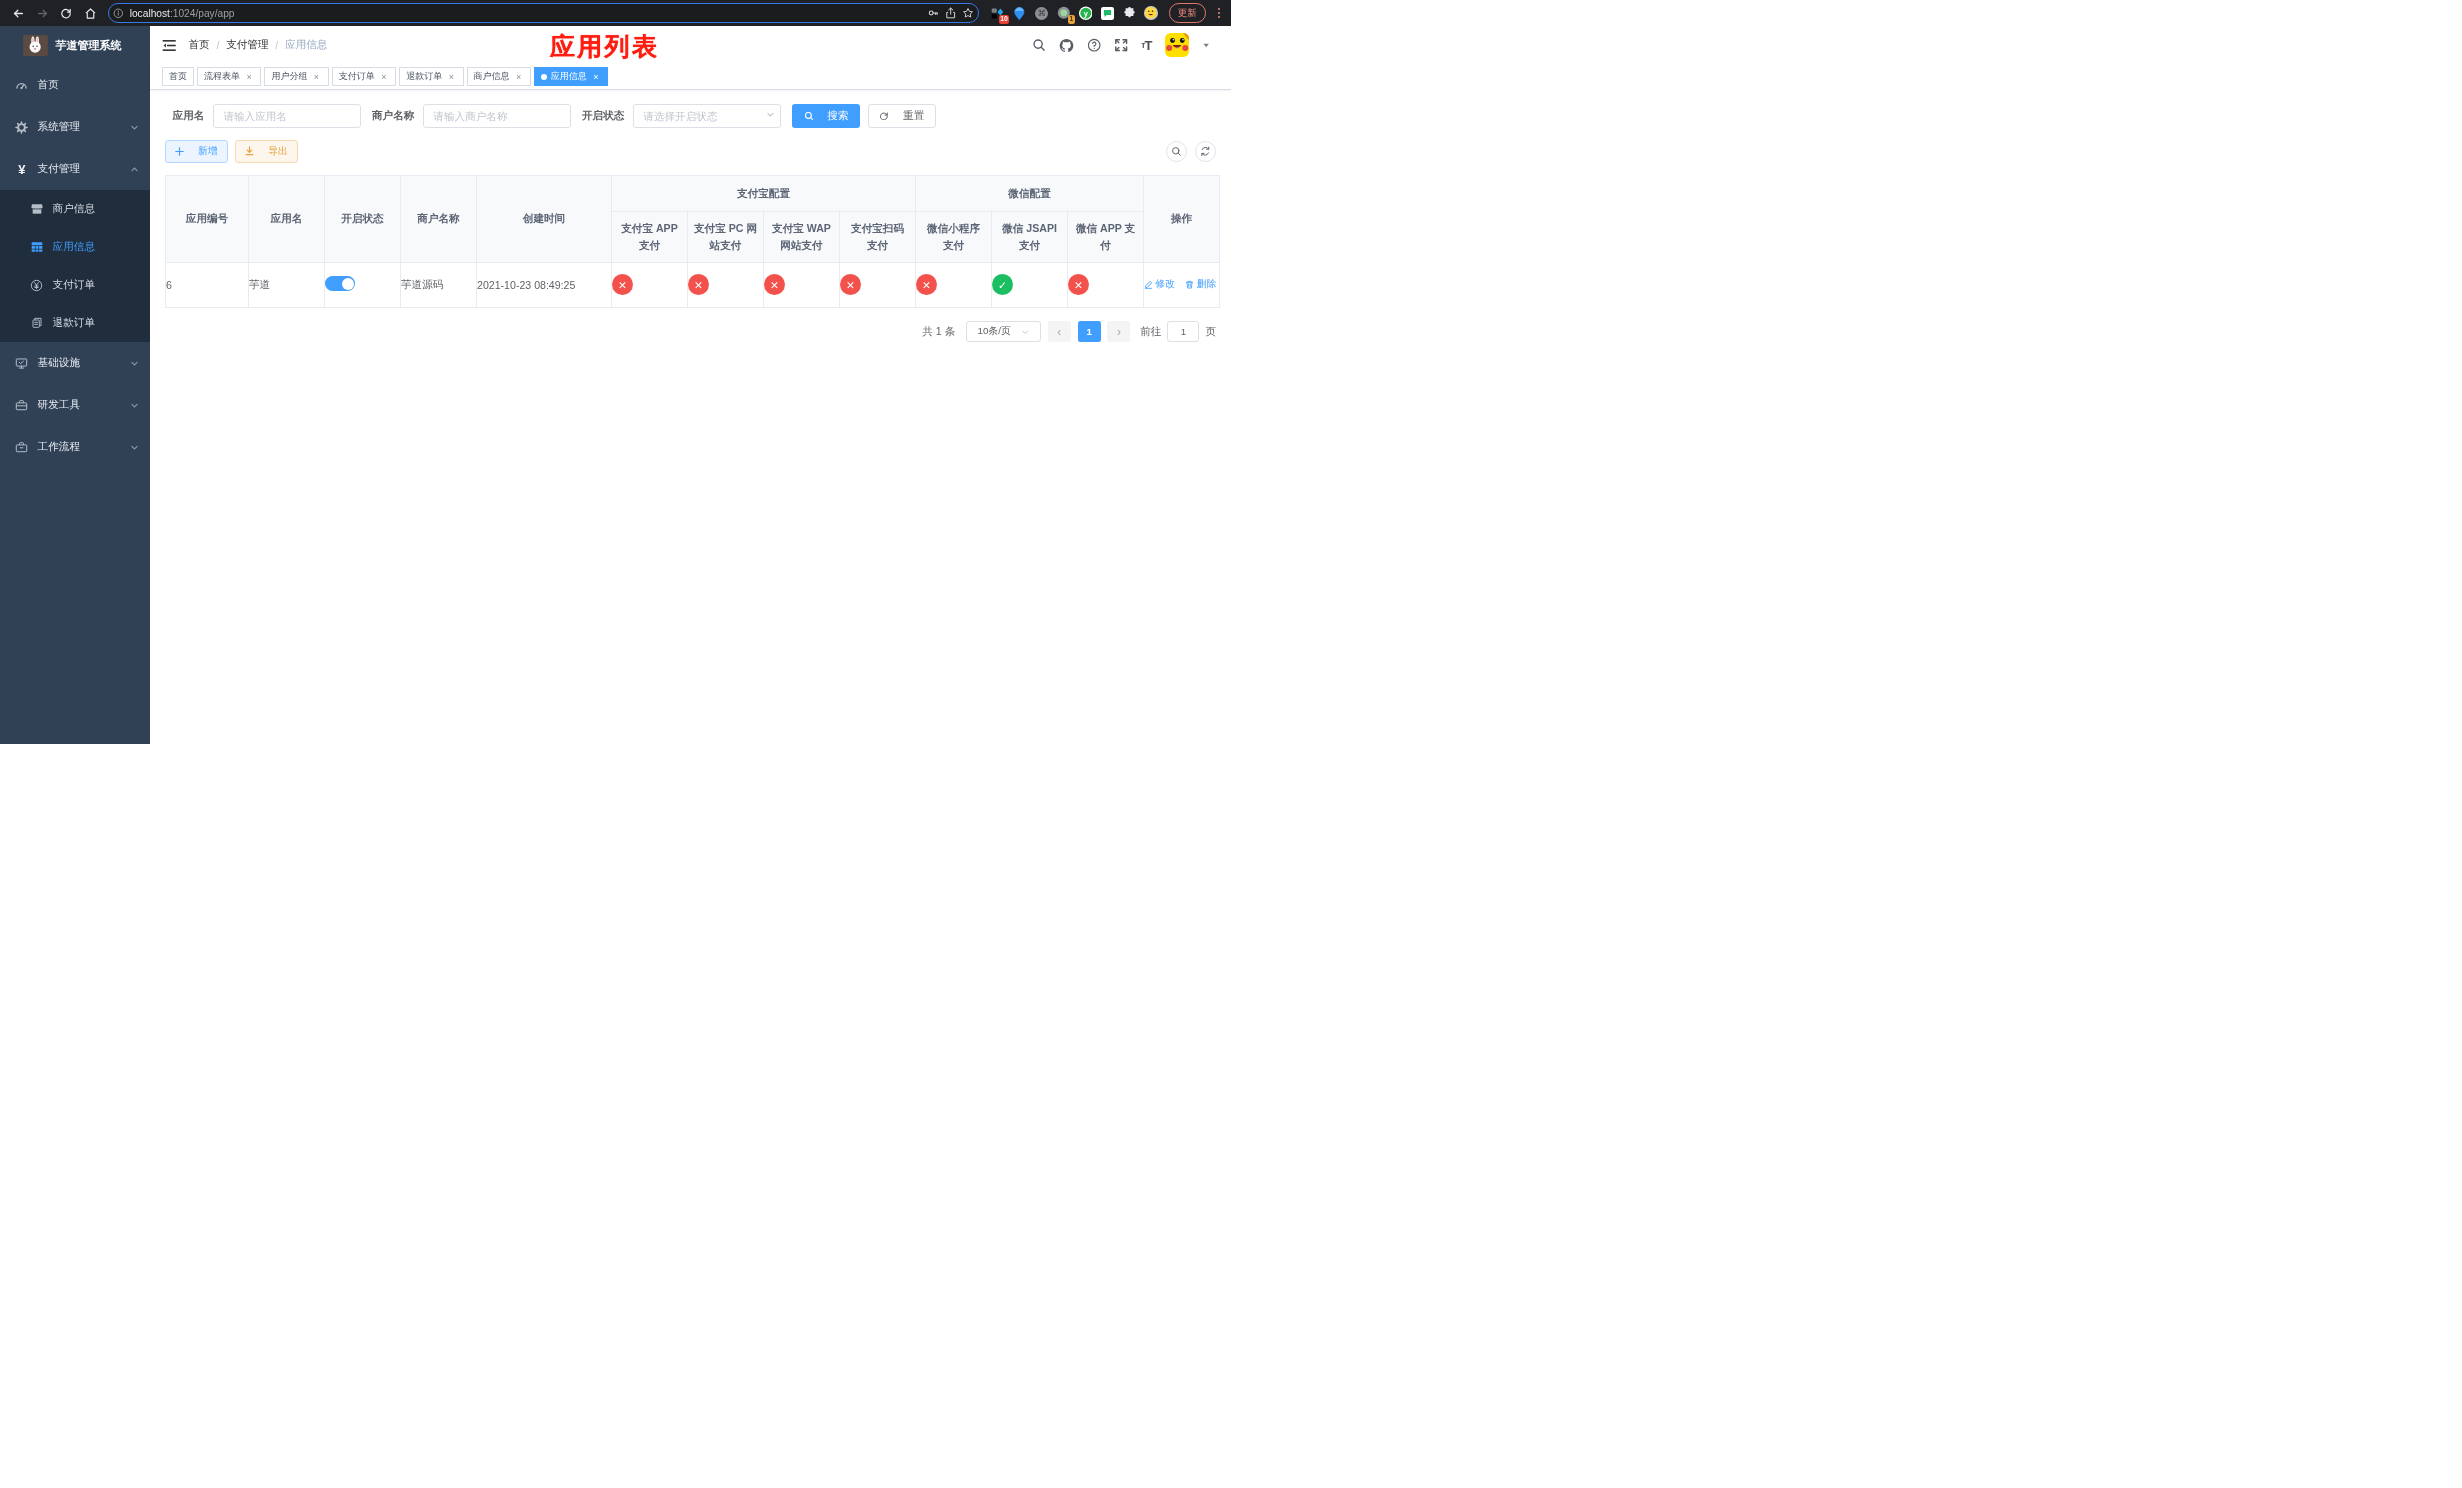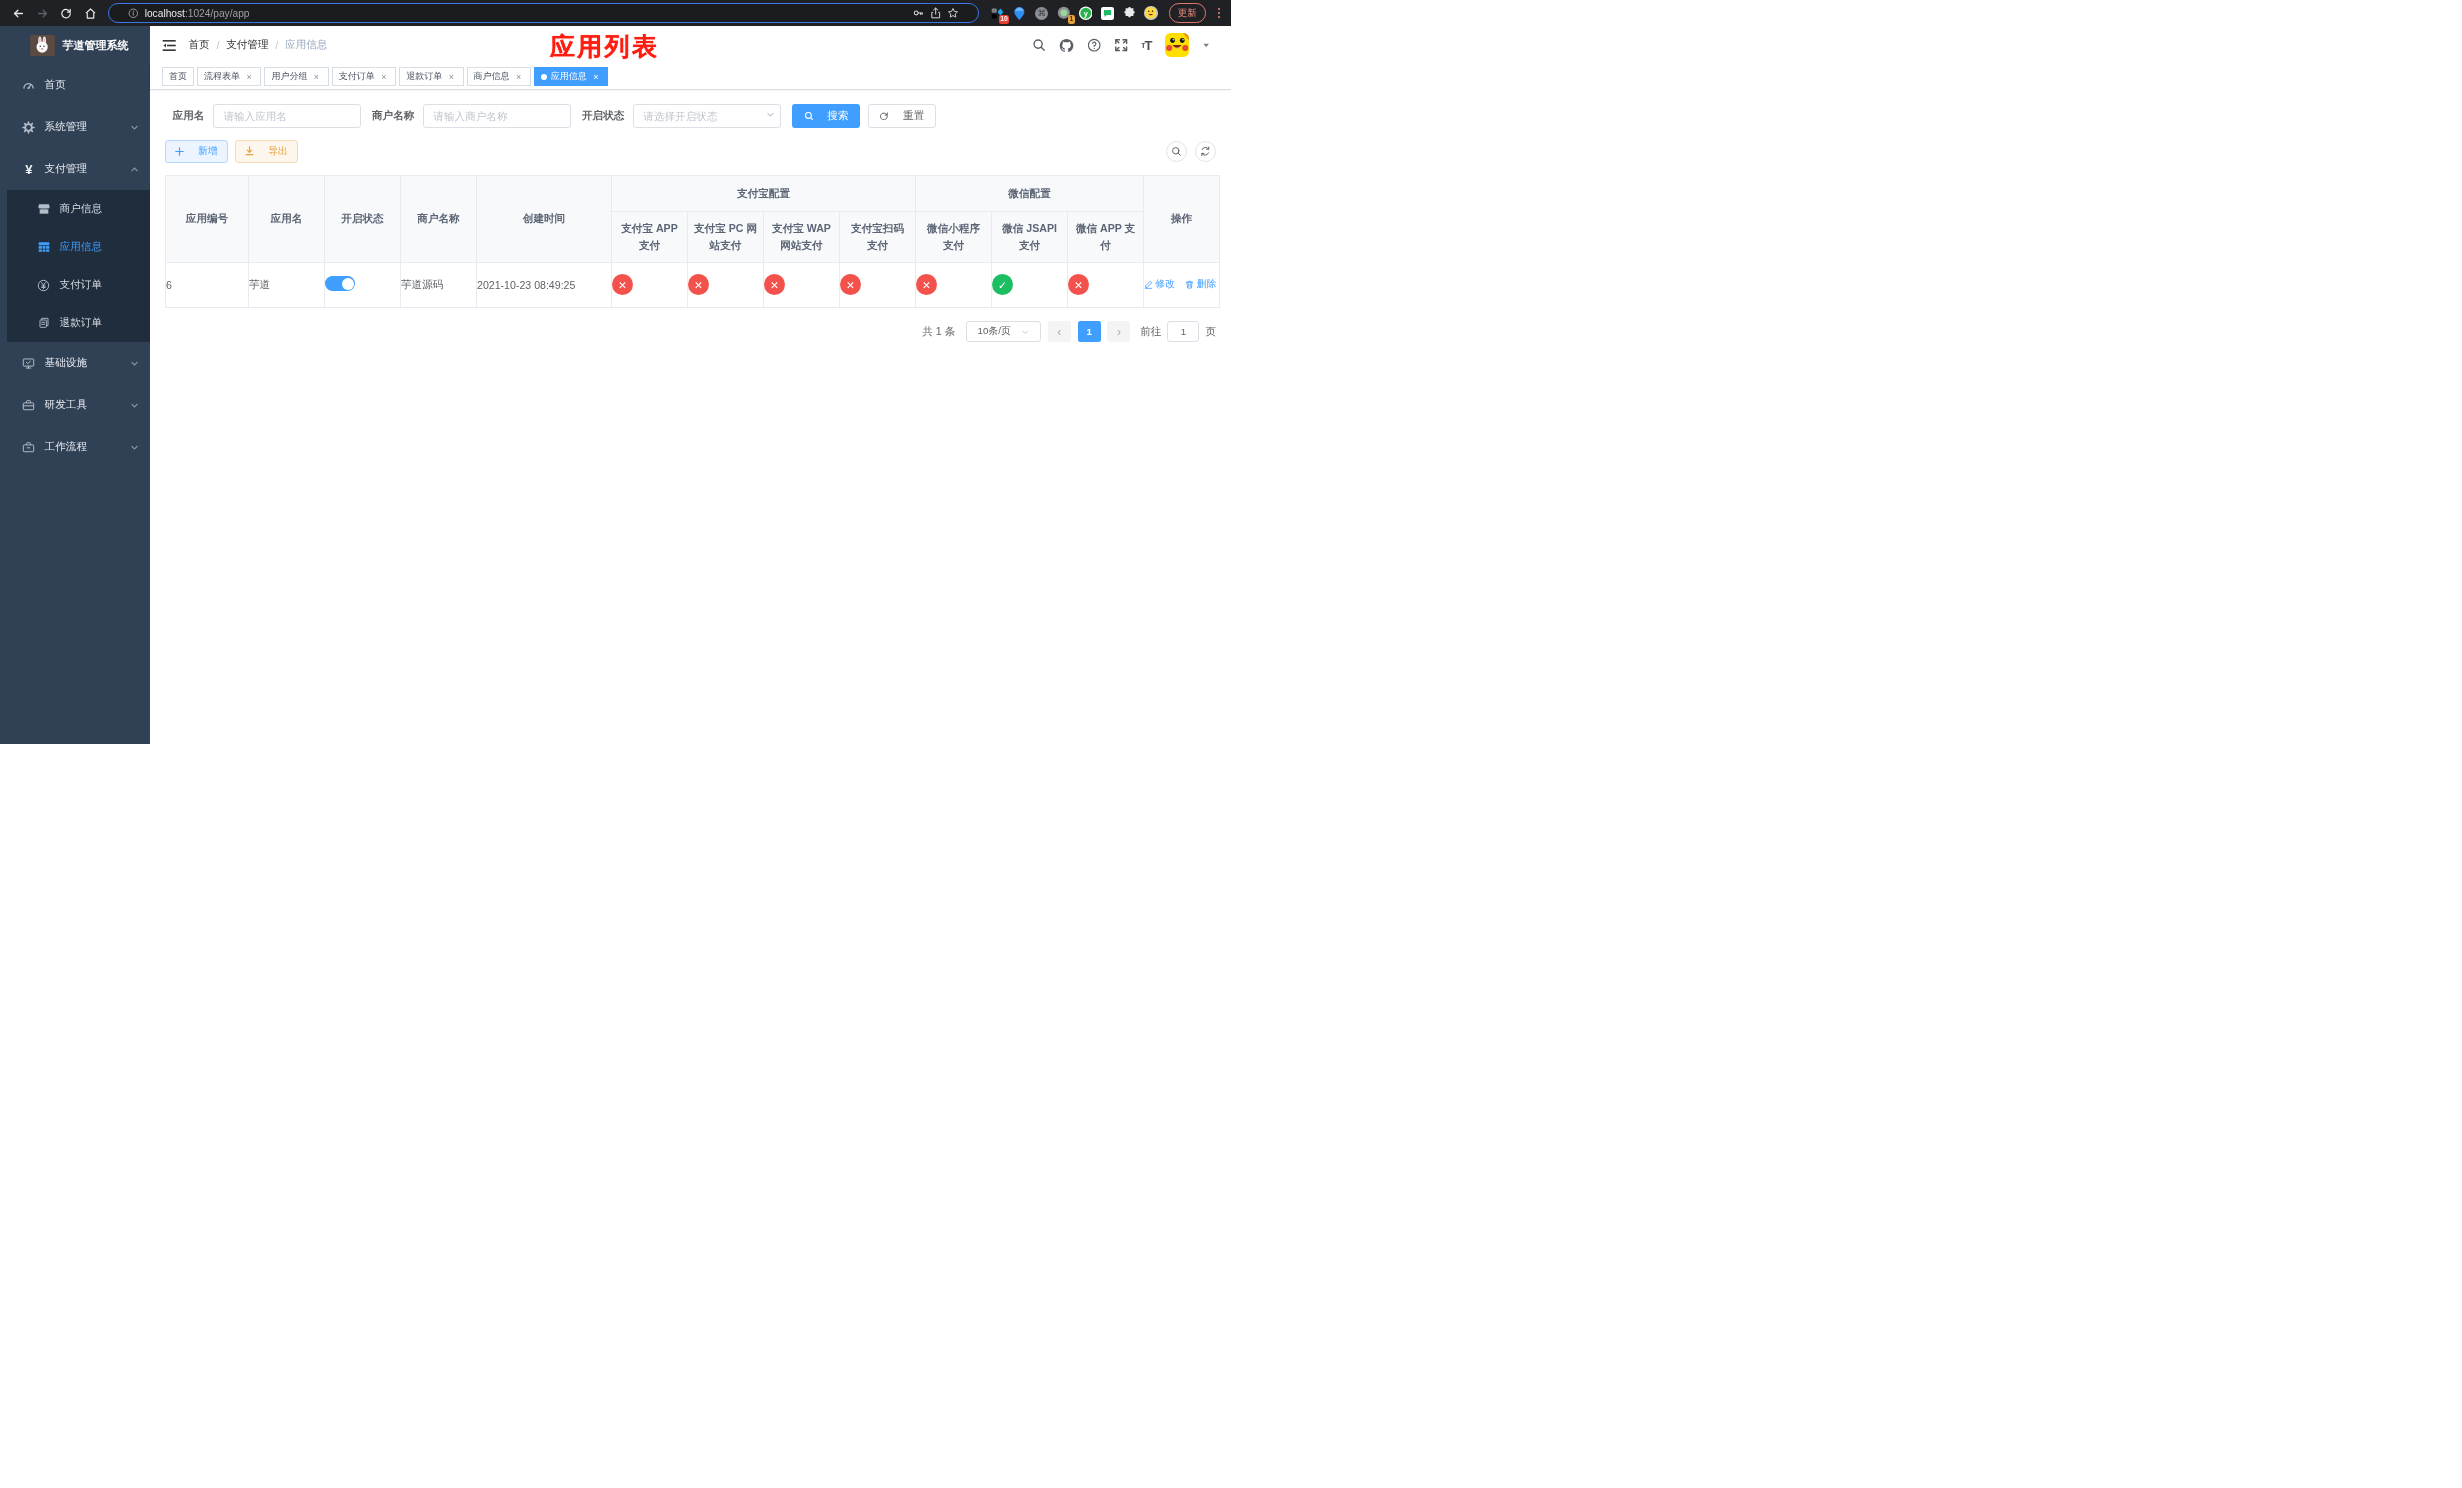--- a/index.html
+++ b/index.html
@@ -4,41 +4,41 @@
 <style>
   * { margin:0; padding:0; box-sizing:border-box; }
   html,body { width:1231px; height:744px; overflow:hidden; }
   body { font-family:"Liberation Sans","DejaVu Sans",sans-serif; font-size:10.6px; background:#fff; position:relative; }
   svg { display:block; }
 
   
   .browser-bar { height:26px; background:#202124; display:flex; align-items:center; padding:0 7.6px; gap:3px; }
   .nav-ico { width:21px; height:21px; display:flex; align-items:center; justify-content:center; color:#e8eaed; border-radius:50%; flex:0 0 auto; }
   .nav-ico.disabled { color:#5f6368; }
-  .url-pill { height:19.7px; flex:0 0 auto; width:871px; margin-left:4.5px; background:#1b1c1e; border:1.5px solid #3b78e7; border-radius:10.6px; display:flex; align-items:center; padding:0 19px; gap:6px; }
+  .url-pill { height:19.7px; flex:0 0 auto; width:871px; margin-left:4.5px; background:#1b1c1e; border:1.5px solid #3b78e7; border-radius:10.6px; display:flex; align-items:center; padding:0 4px; gap:6px; }
   .url-text { color:#e8eaed; font-size:10.2px; white-space:nowrap; }
   .url-text .dim { color:#9aa0a6; }
   .url-spacer { flex:1; }
   .pill-ico { color:#dadce0; display:flex; align-items:center; }
   .extensions { display:flex; align-items:center; gap:8.3px; margin-left:9px; }
   .ext { position:relative; width:13.6px; height:13.6px; display:flex; align-items:center; justify-content:center; }
   .badge { position:absolute; bottom:-3.8px; right:-4.5px; font-size:6.8px; color:#fff; border-radius:2.3px; padding:0 1.5px; line-height:8.3px; font-weight:700; }
   .badge.red { background:#e94235; }
   .badge.orange { background:#e8a33d; color:#4d3500; }
   .ext-cmd { width:13px; height:13px; background:#8d9095; color:#35363a; border-radius:50%; font-size:8.3px; display:flex; align-items:center; justify-content:center; }
   .ext-emoji { width:13.6px; height:13.6px; background:#c7c7c7; border-radius:50%; display:flex; align-items:center; justify-content:center; }
   .update-pill { margin-left:7.6px; border:0.8px solid #e0796c; color:#ee8a7c; font-size:9.5px; border-radius:9.8px; padding:2.3px 8.3px; white-space:nowrap; }
   .menu-dots { margin-left:6px; display:flex; flex-direction:column; gap:1.9px; padding:3px; }
   .menu-dots i { width:2.3px; height:2.3px; border-radius:50%; background:#ee8a7c; }
 
   
   .app { display:flex; height:719px; }
 
   
-  .sidebar { width:150px; flex:0 0 auto; background:#304156; overflow:hidden;padding-left:7px; }
+  .sidebar { width:150px; flex:0 0 auto; background:#304156; overflow:hidden; }
   .logo-row { height:38px; display:flex; align-items:center; padding-left:23px; gap:7.6px; }
   .logo-title { color:#fff; font-weight:700; font-size:11px; white-space:nowrap; }
   .menu-item { height:42px; display:flex; align-items:center; padding:0 10.6px 0 15px; color:#e8ecf1; cursor:pointer; }
   .menu-item .mi-icon { width:13.6px; display:flex; justify-content:center; color:#b5bdc9; }
   .menu-item .mi-label { margin-left:9px; font-size:10.6px; flex:1; }
   .mi-caret { color:#8d97a5; }
   .submenu { background:#1f2d3d; }
   .submenu .menu-item { height:38px; padding-left:30px; color:#d7dde4; }
   .submenu .menu-item .mi-label { margin-left:9px; }
   .submenu .menu-item.active { color:#409eff; }

